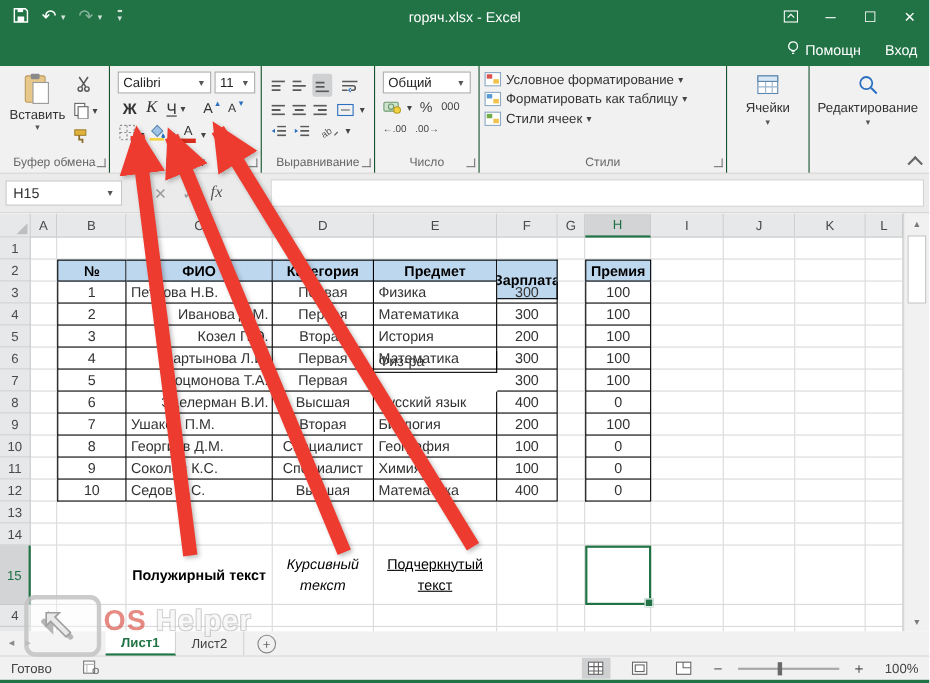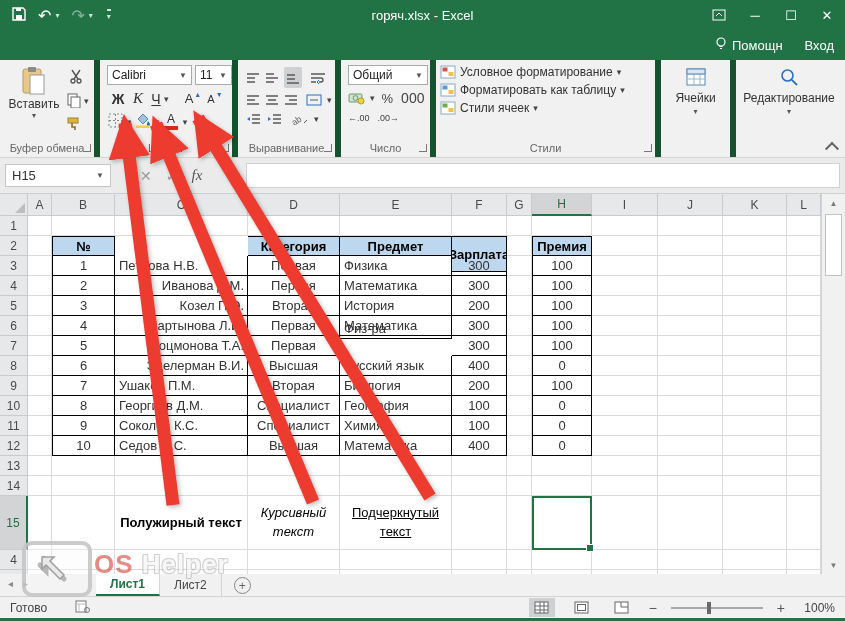--- a/index.html
+++ b/index.html
@@ -15,21 +15,21 @@
   .winctl{margin-left:auto;display:flex;color:#fff;z-index:2}
   .winbtn{width:36px;height:30px;display:flex;align-items:center;justify-content:center;font-size:13px}
   
   .tabbar{position:absolute;left:0;top:30px;width:845px;height:30px;background:#217346;display:flex;align-items:stretch}
   .rtab{color:#fff;font-size:13px;padding:0 11px;display:flex;align-items:center;white-space:nowrap;position:relative}
   .rtab.sep::before{content:"";position:absolute;left:0;top:7px;bottom:7px;width:1px;background:rgba(255,255,255,.35)}
   .rtab.active{background:#f1f1f1;color:#217346}
   .tab-right{margin-left:auto;display:flex;align-items:stretch}
   
   .ribbon{position:absolute;left:0;top:60px;width:845px;height:97px;background:#f1f1f1;border-bottom:1px solid #d5d3d1;display:flex}
-  .grp{position:relative;height:100%;border-right:6px solid #14532d;box-sizing:border-box;flex:0 0 auto}
+  .grp{position:relative;height:100%;border-right:1px solid #14532d;box-sizing:border-box;flex:0 0 auto}
   .glabel{position:absolute;bottom:3px;left:0;right:0;text-align:center;font-size:11px;color:#666;white-space:nowrap}
   .dlg{position:absolute;bottom:5px;right:3px;width:7px;height:7px;border-right:1px solid #777;border-bottom:1px solid #777}
   .combo{background:#fff;border:1px solid #ababab;height:20px;box-sizing:border-box;display:flex;align-items:center;
          padding:0 4px;font-size:12px;color:#222}
   .car{margin-left:auto;font-size:8px;color:#555;padding-left:4px}
   .fbtn{height:21px;display:flex;align-items:center;justify-content:center;color:#333}
   .srow{display:flex;align-items:center;gap:4px;padding:2px 4px;font-size:12px;color:#333;white-space:nowrap}
   .ic{display:inline-block;vertical-align:middle}
   .tinytxt{font-size:9px;color:#444;letter-spacing:0}
   .selbg{background:#cfd0d1;border-radius:2px}
@@ -288,21 +288,21 @@
         </div>
     </div>
     <div style="display:flex;align-items:center;gap:4px;padding:5px 0 0 7px">
       <svg class="ic" width="18" height="13">
           <rect x="1" y="2" width="13" height="8" rx="1" fill="#cfe3cf" stroke="#6d9a6d"></rect>
           <circle cx="7.5" cy="6" r="2.4" fill="none" stroke="#6d9a6d"></circle>
           <circle cx="13" cy="9" r="3" fill="#f3d23e" stroke="#b59b23"></circle>
         </svg>
       <span class="tinytxt">▾</span>
       <span style="font-size:13px;color:#444;margin-left:3px">%</span>
-      <span class="tinytxt" style="margin-left:4px;font-size:14px">000</span>
+      <span class="tinytxt" style="margin-left:4px;font-size:10px">000</span>
     </div>
     <div style="display:flex;align-items:center;gap:8px;padding:7px 0 0 7px">
       <span class="tinytxt" style="font-size:9px">←.00</span>
       <span class="tinytxt" style="font-size:9px">.00→</span>
     </div>
     <div class="glabel">Число</div>
     <span class="dlg"></span>
   </div>
 
   <div class="grp" style="width:225px">
@@ -416,20 +416,21 @@
     <div class="cell" style="left: 340px; top: 22px; width: 112px; height: 20px;"></div>
     <div class="cell" style="left: 452px; top: 22px; width: 55px; height: 20px;"></div>
     <div class="cell" style="left: 507px; top: 22px; width: 25px; height: 20px;"></div>
     <div class="cell" style="left: 532px; top: 22px; width: 60px; height: 20px;"></div>
     <div class="cell" style="left: 592px; top: 22px; width: 66px; height: 20px;"></div>
     <div class="cell" style="left: 658px; top: 22px; width: 65px; height: 20px;"></div>
     <div class="cell" style="left: 723px; top: 22px; width: 64px; height: 20px;"></div>
     <div class="cell" style="left: 787px; top: 22px; width: 34px; height: 20px;"></div>
     <div class="cell" style="left: 28px; top: 42px; width: 24px; height: 20px;"></div>
     <div class="cell thd bL bT bR bB" style="left: 52px; top: 42px; width: 63px; height: 20px;">№</div>
+    <div class="cell thd bT bR bB" style="left: 115px; top: 42px; width: 133px; height: 20px;">ФИО</div>
     <div class="cell thd bT bR bB" style="left: 248px; top: 42px; width: 92px; height: 20px;">Категория</div>
     <div class="cell thd bT bR bB" style="left: 340px; top: 42px; width: 112px; height: 20px;">Предмет</div>
     <div class="cell thd bT bR bB" style="left: 452px; top: 42px; width: 55px; height: 36px;">Зарплата</div>
     <div class="cell" style="left: 507px; top: 42px; width: 25px; height: 20px;"></div>
     <div class="cell thd bL bT bR bB" style="left: 532px; top: 42px; width: 60px; height: 20px;">Премия</div>
     <div class="cell" style="left: 592px; top: 42px; width: 66px; height: 20px;"></div>
     <div class="cell" style="left: 658px; top: 42px; width: 65px; height: 20px;"></div>
     <div class="cell" style="left: 723px; top: 42px; width: 64px; height: 20px;"></div>
     <div class="cell" style="left: 787px; top: 42px; width: 34px; height: 20px;"></div>
     <div class="cell" style="left: 28px; top: 62px; width: 24px; height: 20px;"></div>

